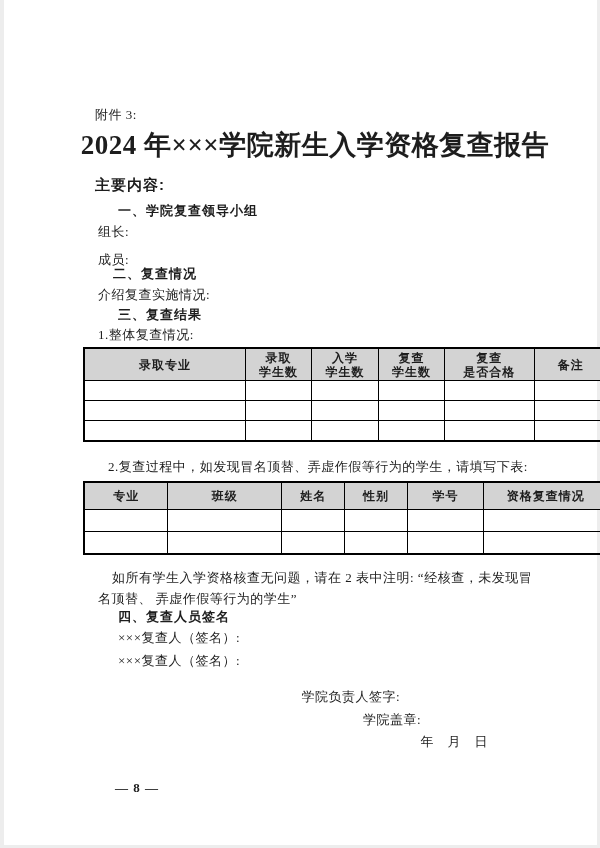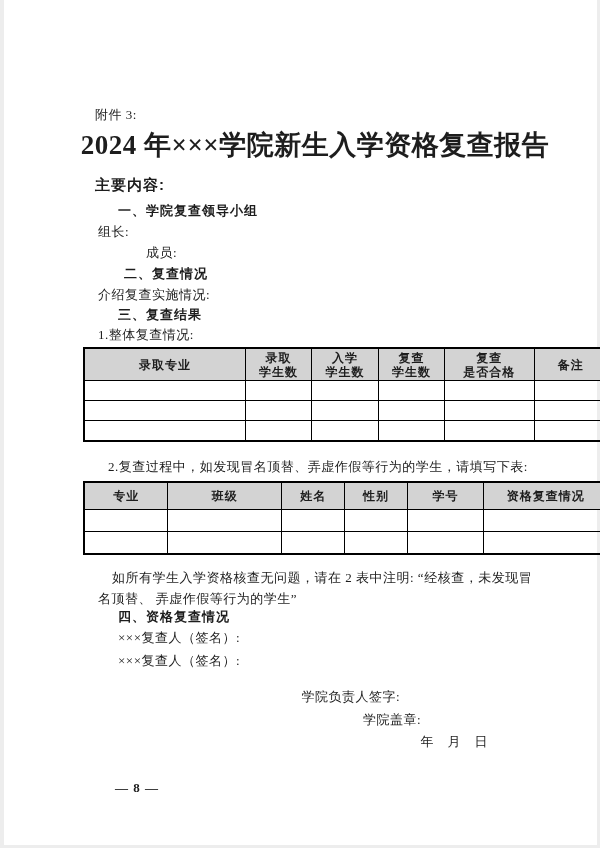--- a/index.html
+++ b/index.html
@@ -36,22 +36,22 @@
     text-align: center;
     font-size: 27px;
     font-weight: bold;
     letter-spacing: 0.5px;
     font-family: "Liberation Serif", "DejaVu Serif", serif;
     white-space: nowrap;
   }
   .main-heading { left: 80px; top: 176px; font-size: 15px; }
   .s1 { left: 103px; top: 202px; }
   .leader { left: 83px; top: 223px; }
-  .members { left: 83px; top: 244px; margin-left: 48px; }
-  .s2 { left: 109px; top: 265px; }
+  .members { left: 83px; top: 251px; }
+  .s2 { left: 98px; top: 265px; }
   .s2-intro { left: 83px; top: 286px; }
   .s3 { left: 103px; top: 306px; }
   .item1 { left: 83px; top: 326px; }
   .item2 { left: 93px; top: 458px; }
 
   table {
     position: absolute;
     border-collapse: collapse;
     table-layout: fixed;
     width: 526px;
@@ -210,21 +210,21 @@
           <td></td>
         </tr>
       </tbody>
   </table>
 
   <div class="abs note">
     <span>如所有学生入学资格核查无问题，请在 2 表中注明: “经核查，未发现冒名顶替、</span>
     <span style="display: inline;">弄虚作假等行为的学生”</span>
   </div>
 
-  <div class="abs line bold-head s4">四、资格复查情况</div>
+  <div class="abs line bold-head s4">四、复查人员签名</div>
   <div class="abs line signer1">×××复查人（签名）:</div>
   <div class="abs line signer2">×××复查人（签名）:</div>
 
   <div class="abs line sign-right">学院负责人签字:</div>
   <div class="abs line seal-right">学院盖章:</div>
   <div class="abs line date-right">年　月　日</div>
 
   <div class="abs page-number">— 8 —</div>
 </div>
 

